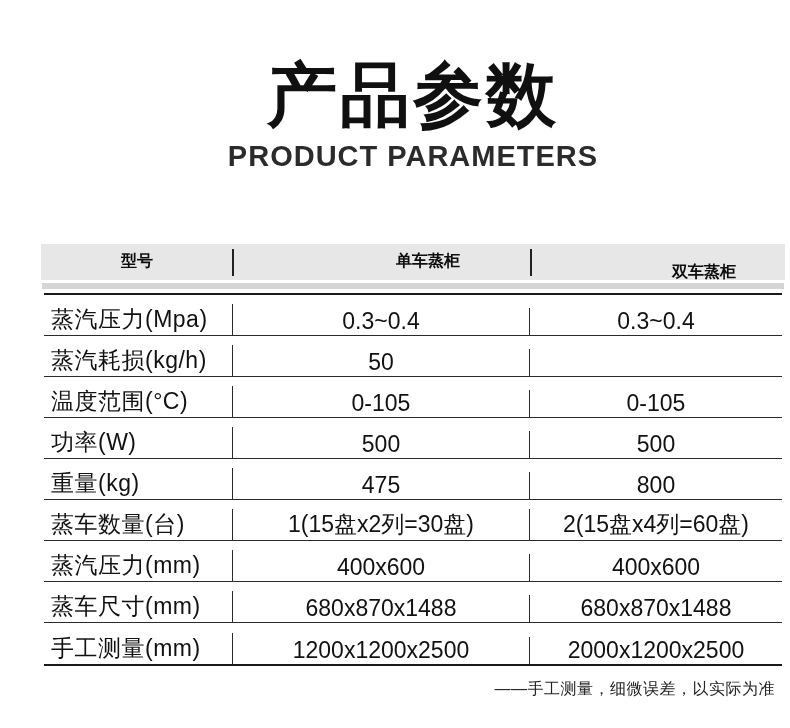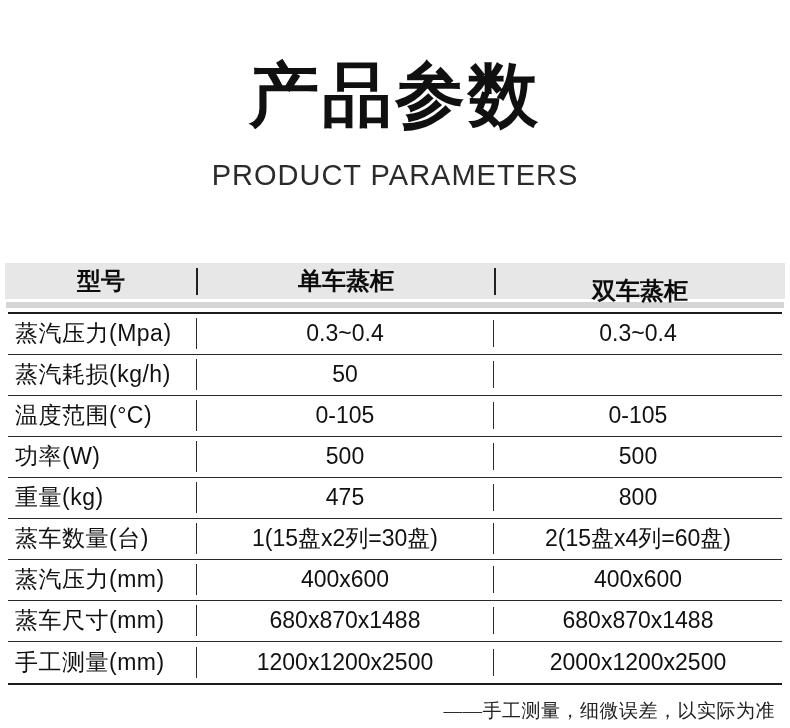--- a/index.html
+++ b/index.html
@@ -7,76 +7,76 @@
     --line:#2a2a2a;
     --header-bg:#e7e7e7;
     --shadow-strip:#d5d5d5;
   }
   *{box-sizing:border-box;}
   html,body{margin:0;padding:0;}
   body{
     width:790px;height:728px;background:#ffffff;overflow:hidden;
     font-family:"Liberation Sans","DejaVu Sans",sans-serif;color:var(--ink);
   }
-  .page{width:790px;height:614px;position:relative;}
+  .page{width:790px;height:614px;position:relative;padding-left:36px;}
 
   
   .title-block{text-align:center;padding-top:58px;}
   .main-title{
     font-size:70px;line-height:1.08;font-weight:900;letter-spacing:3px;
     color:#101010;margin:0;
   }
   .sub-title{
-    font-size:29px;line-height:1.0;font-weight:400;letter-spacing:1px;
-    color:#2b2b2b;margin-top:27px;
+    font-size:29px;line-height:1.0;font-weight:700;letter-spacing:1px;
+    color:#2b2b2b;margin-top:8px;
   }
 
   
   .spec-table{margin-top:73px;}
   .thead{
     position:relative;display:flex;align-items:center;
     height:36px;margin:0 5px;background:var(--header-bg);
-    font-weight:bold;font-size:24px;color:#0d0d0d;
+    font-weight:bold;font-size:16px;color:#0d0d0d;gap:46px;
   }
   .thead-cell{display:flex;align-items:center;justify-content:center;height:100%;}
   .th-c1{width:192px;}
   .th-c2{width:298px;}
   .th-c3{flex:1;margin-top:21px;}
   .thead-divider{
     position:absolute;top:5px;width:2px;height:27px;background:#222222;
   }
   .thead-divider.d1{left:191px;}
   .thead-divider.d2{left:489px;}
   .thead-shadow{height:6px;background:var(--shadow-strip);margin:3px 6px 0 6px;}
 
   .tbody{
     margin:4px 8px 0 8px;
     border-top:2px solid #1b1b1b;
     border-bottom:2px solid #1b1b1b;
   }
   .row{
-    display:flex;align-items:center;height:41px;
+    display:flex;align-items:flex-end;height:41px;
     border-bottom:1px solid var(--line);
     font-size:23px;
   }
   .row:last-child{border-bottom:none;}
   .cell{display:flex;align-items:center;}
   .cell-label{
     width:189px;padding-left:7px;
     border-right:1px solid var(--line);
     justify-content:flex-start;letter-spacing:0.5px;
   }
   .cell-val{justify-content:center;text-align:center;}
   .cell-single{width:297px;border-right:1px solid var(--line);}
   .cell-double{flex:1;}
 
   
   .footnote{
     margin:13px 15px 0 12px;text-align:right;
-    font-size:19px;color:#222222;letter-spacing:0.5px;font-family:Liberation Serif, serif;
+    font-size:16px;color:#222222;letter-spacing:0.5px;
   }
 </style>
 </head>
 <body>
 
 <div class="page">
 
   <div class="title-block">
     <div class="main-title">产品参数</div>
     <div class="sub-title">PRODUCT PARAMETERS</div>

